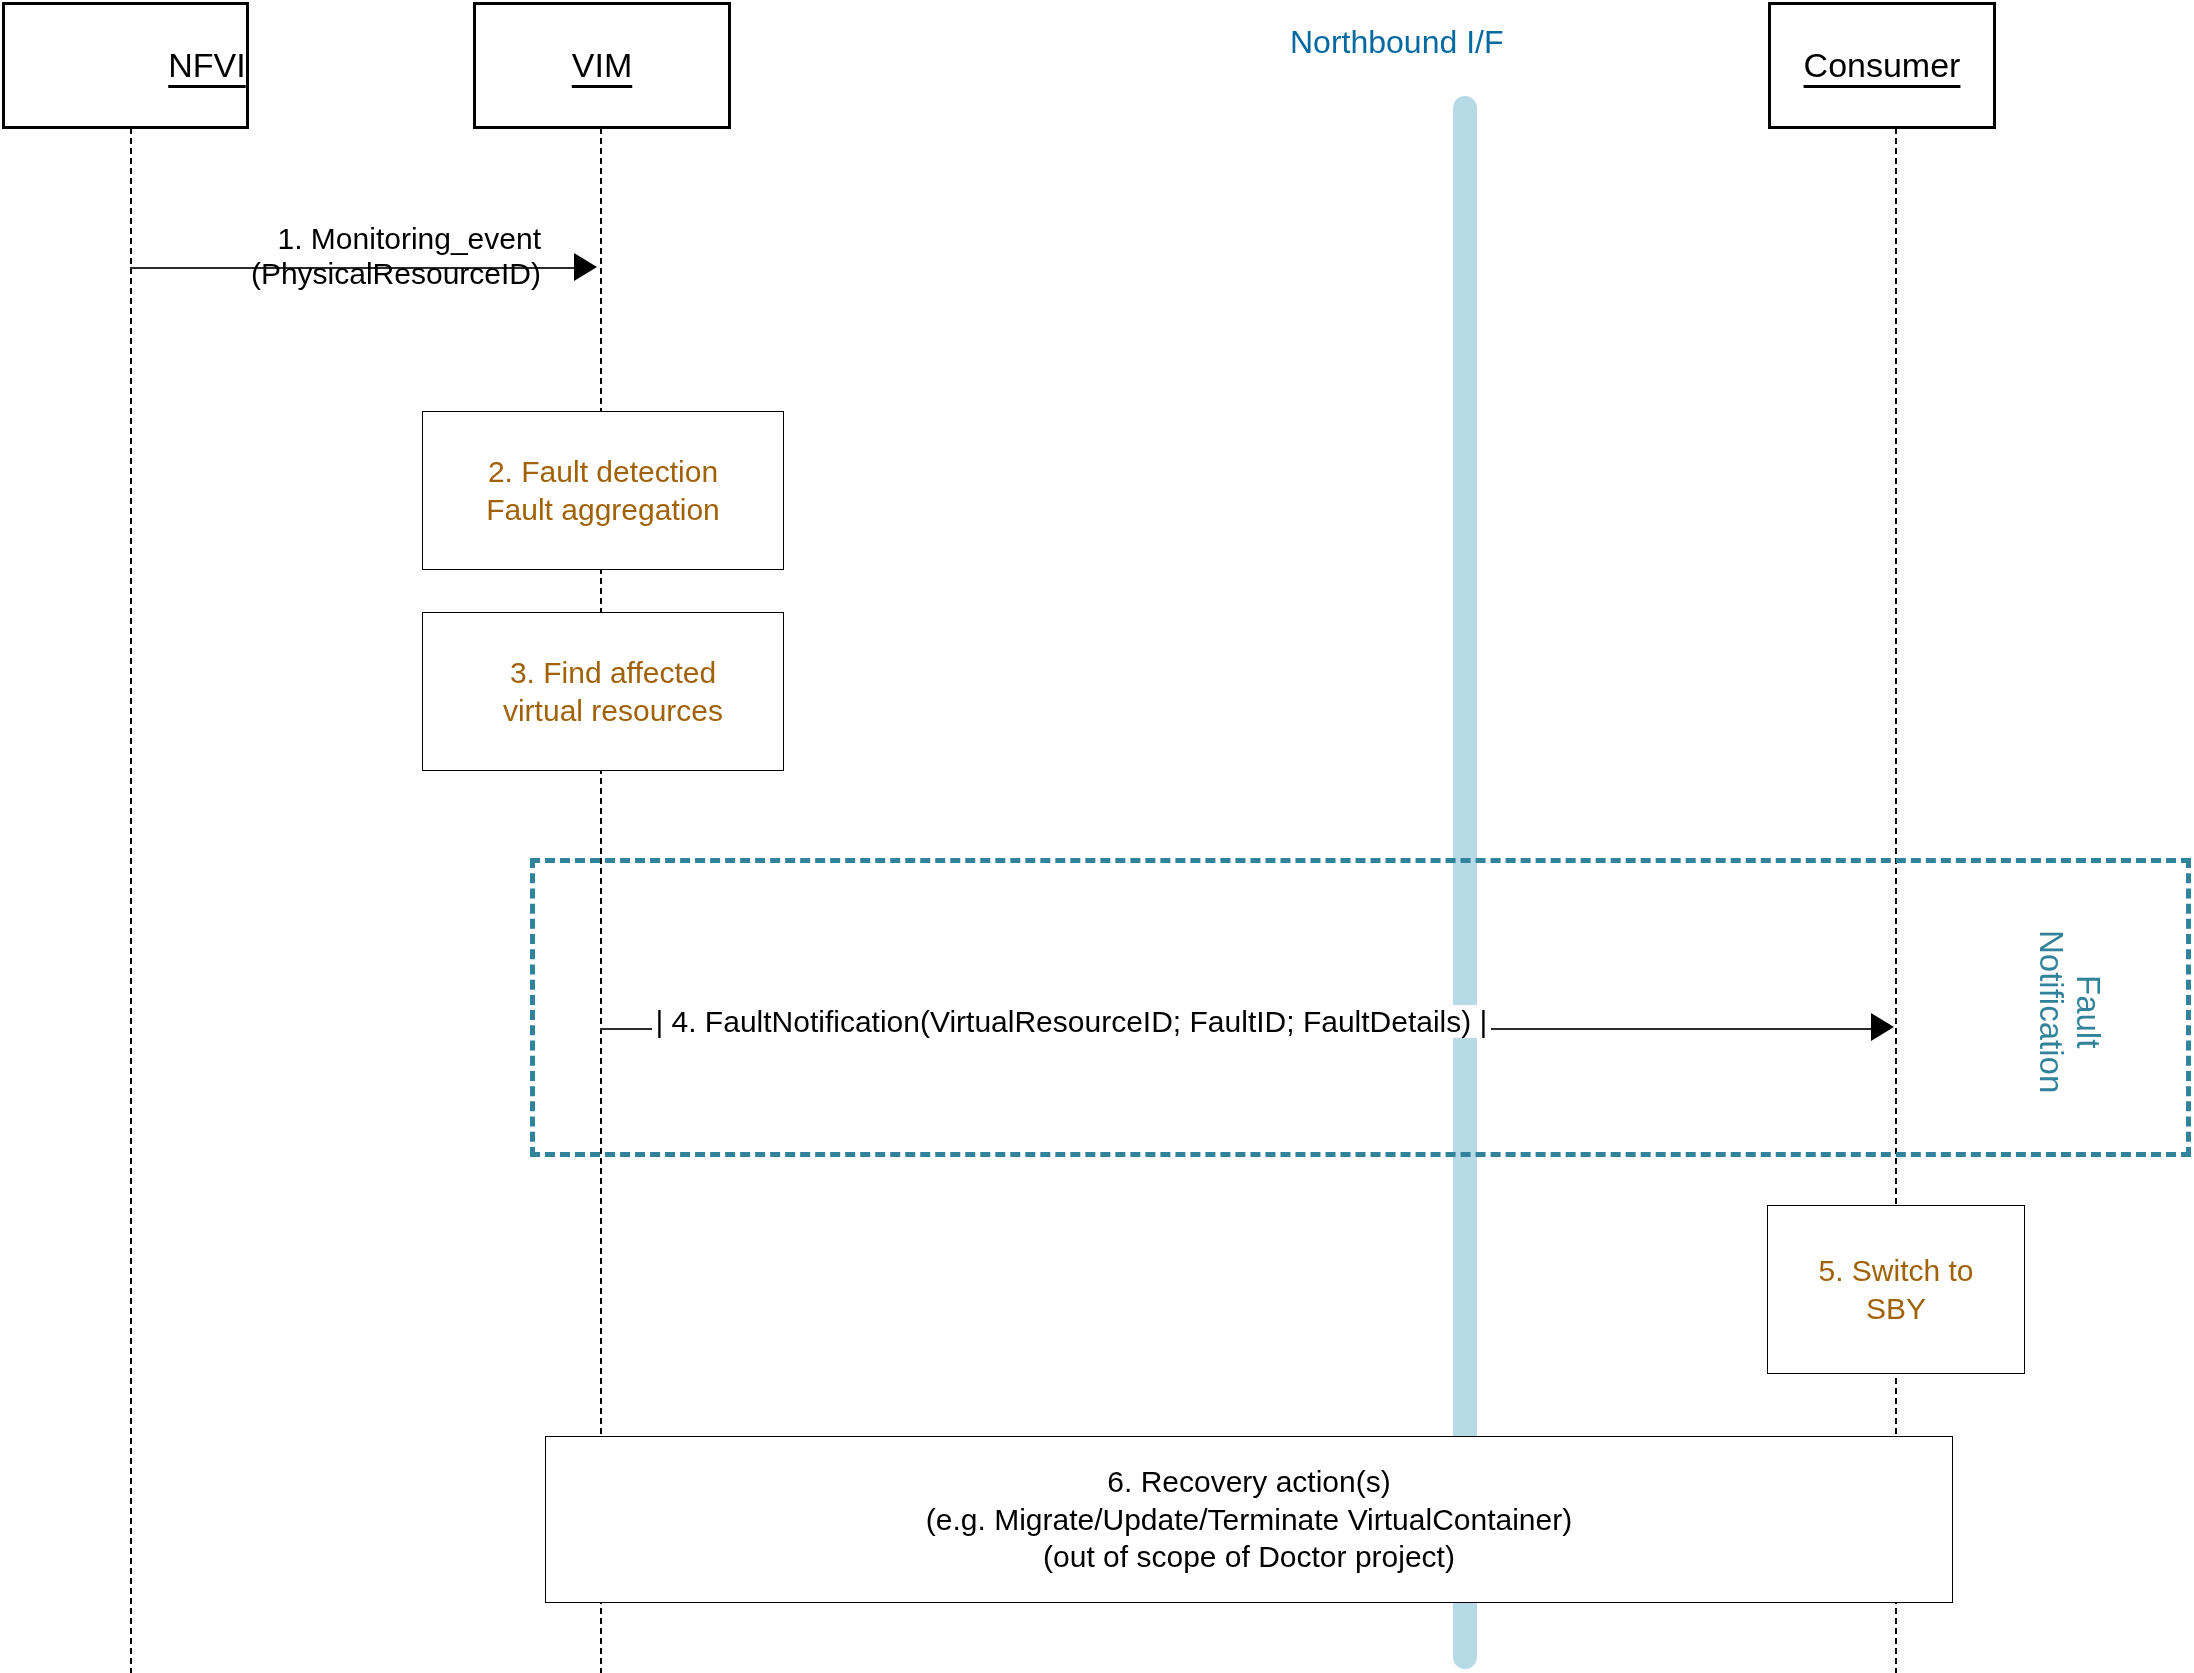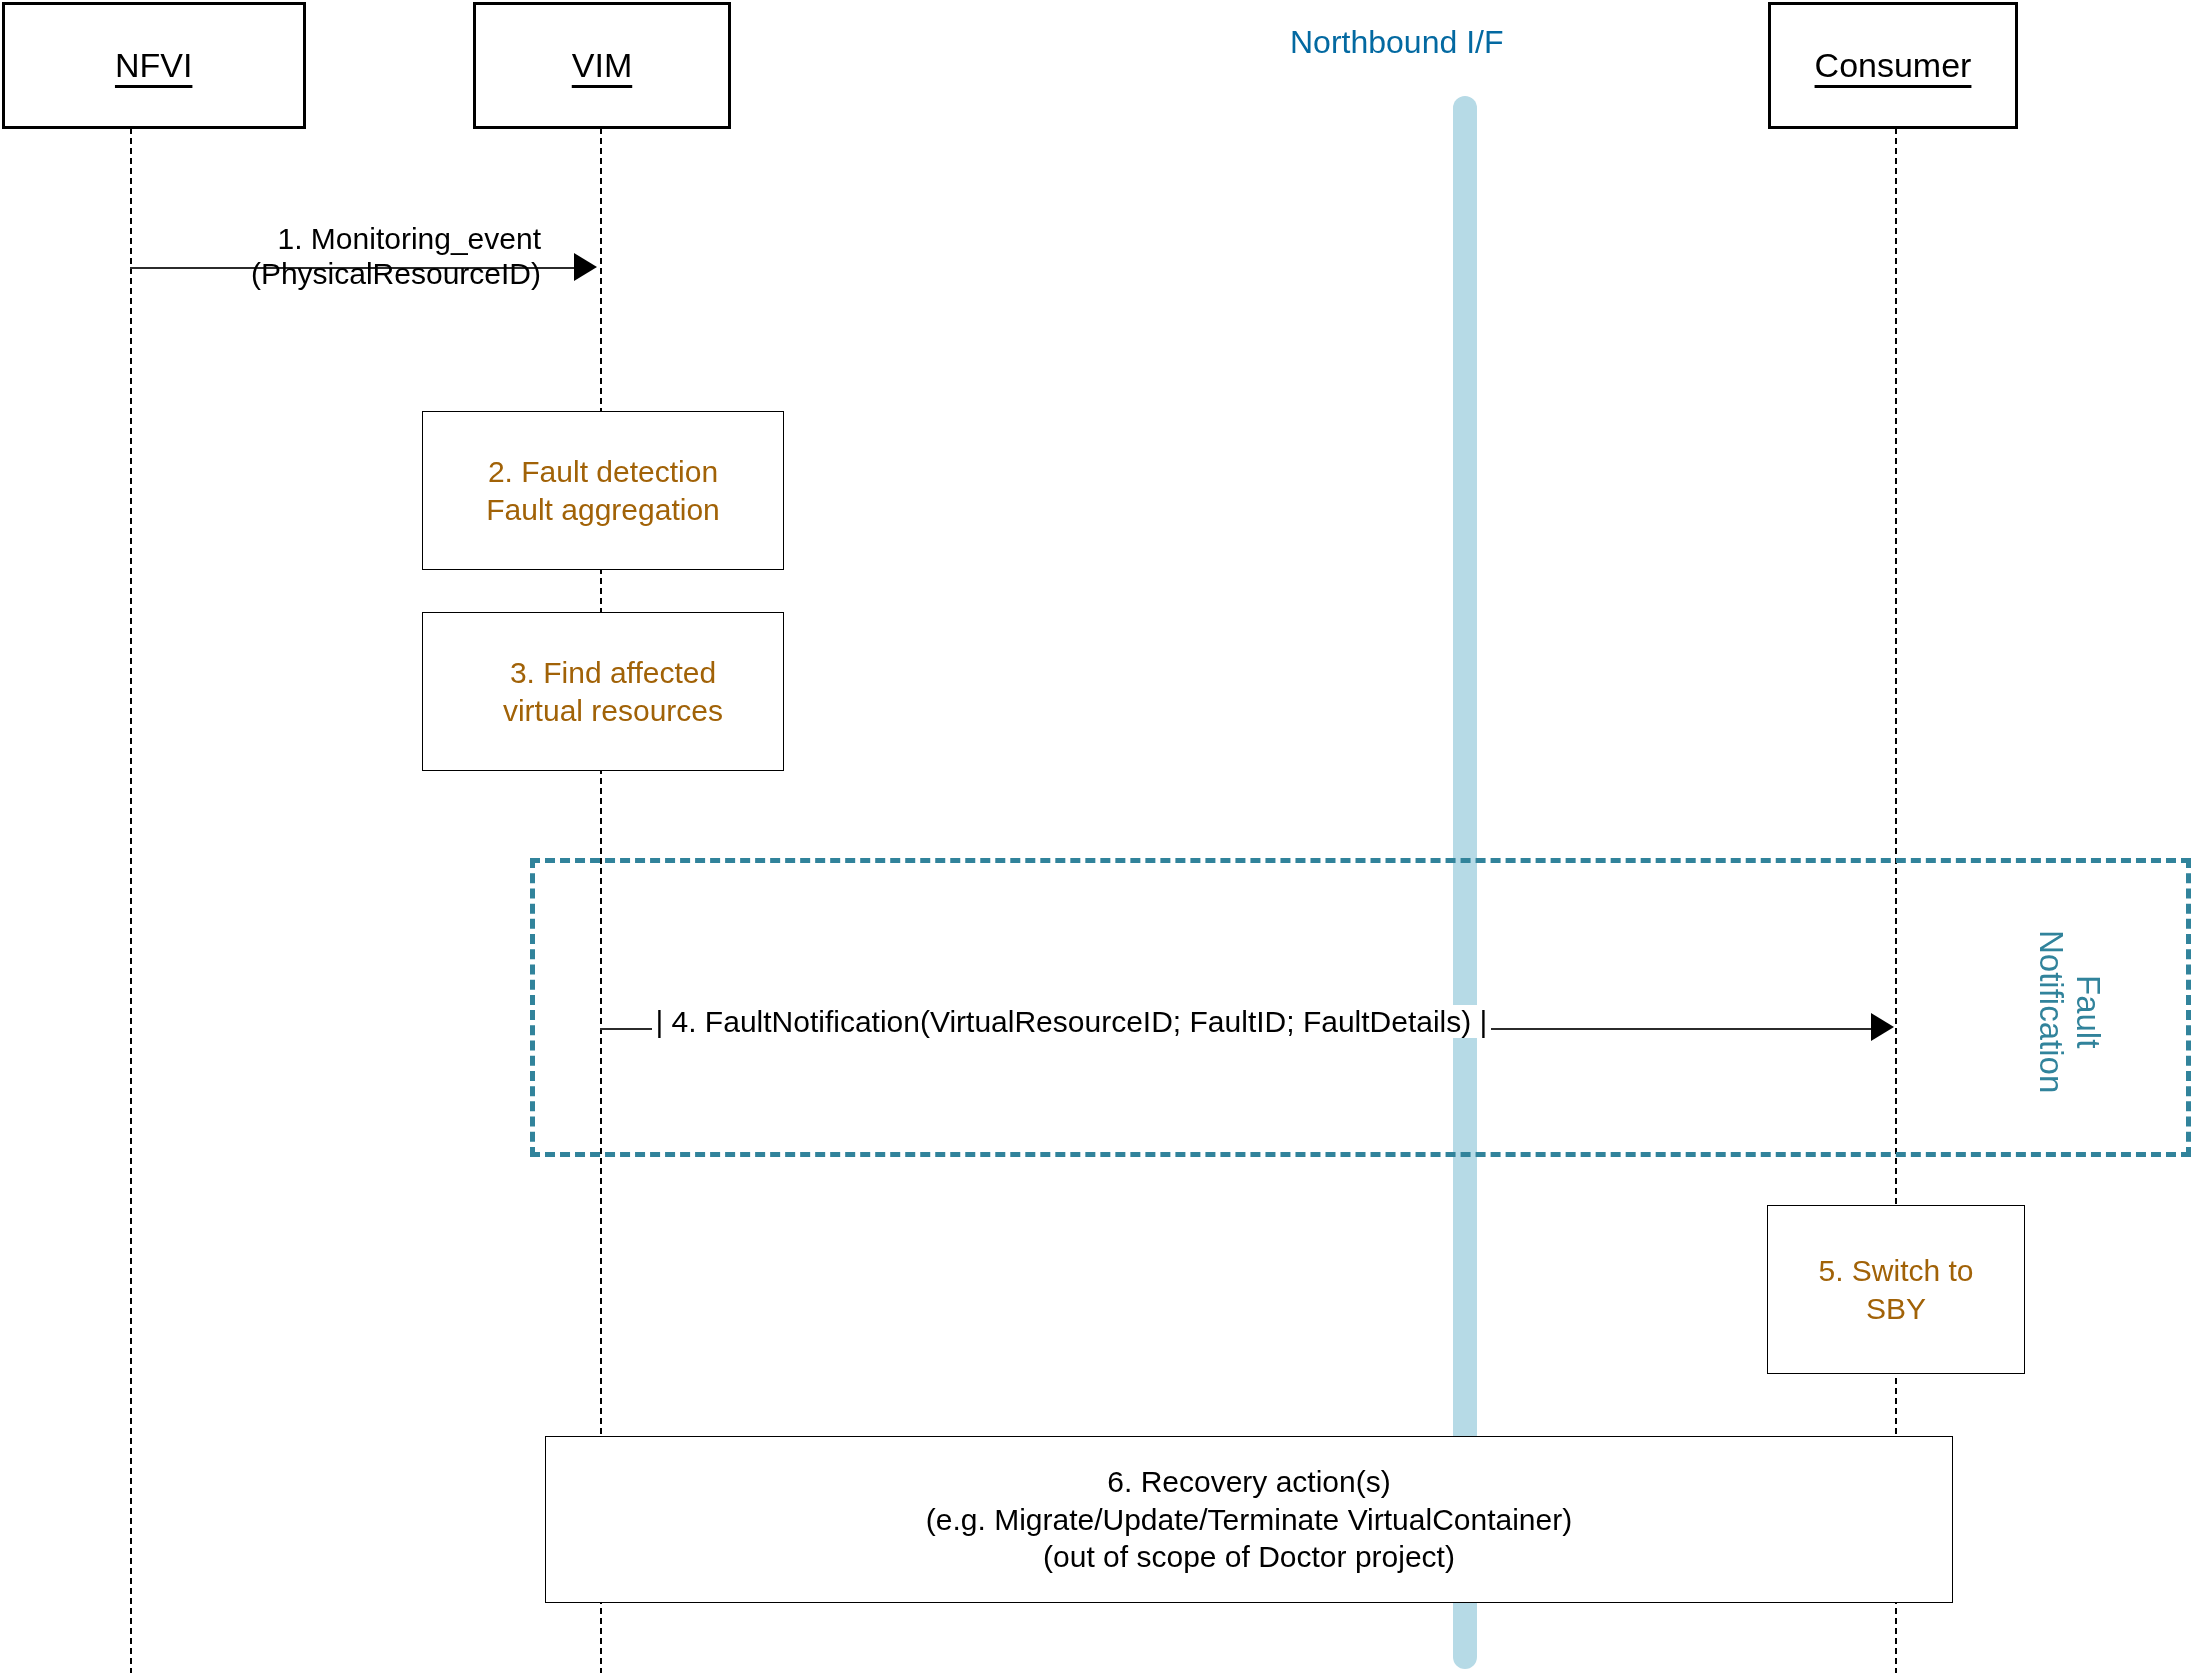--- a/index.html
+++ b/index.html
@@ -131,29 +131,29 @@
 <body>
 
 <div id="canvas">
 
   <div class="nb-bar" style="left:1453px; top:96px; width:23.6px; height:1573px;"></div>
 
   <div class="lifeline" style="left:130px; top:128px; height:1546px;"></div>
   <div class="lifeline" style="left:600px; top:128px; height:1546px;"></div>
   <div class="lifeline" style="left:1895px; top:128px; height:1546px;"></div>
 
-  <div class="actor-box" style="left:1.7px; top:1.7px; width:304px; height:127px;">
+  <div class="actor-box" style="left:1.7px; top:1.7px; width:247px; height:127px;justify-content:flex-end;">
     <span class="actor-label">NFVI</span>
   </div>
 
   <div class="actor-box" style="left:473px; top:1.7px; width:258px; height:127px;">
     <span class="actor-label">VIM</span>
   </div>
 
-  <div class="actor-box" style="left:1768px; top:1.7px; width:250px; height:127px;">
+  <div class="actor-box" style="left:1768px; top:1.7px; width:228px; height:127px;">
     <span class="actor-label">Consumer</span>
   </div>
 
   <div class="nb-title" style="left:1290px; top:23.6px;">Northbound I/F</div>
 
   <div class="msg-line" style="left:130px; top:267px; width:444px;"></div>
   <div class="arrow-head" style="left:574px; top:253px;"></div>
   <div class="msg-text two-line" style="left:203px; top:221px; width:338px;">
     <div>1. Monitoring_event</div>
     <div>(PhysicalResourceID)</div>

